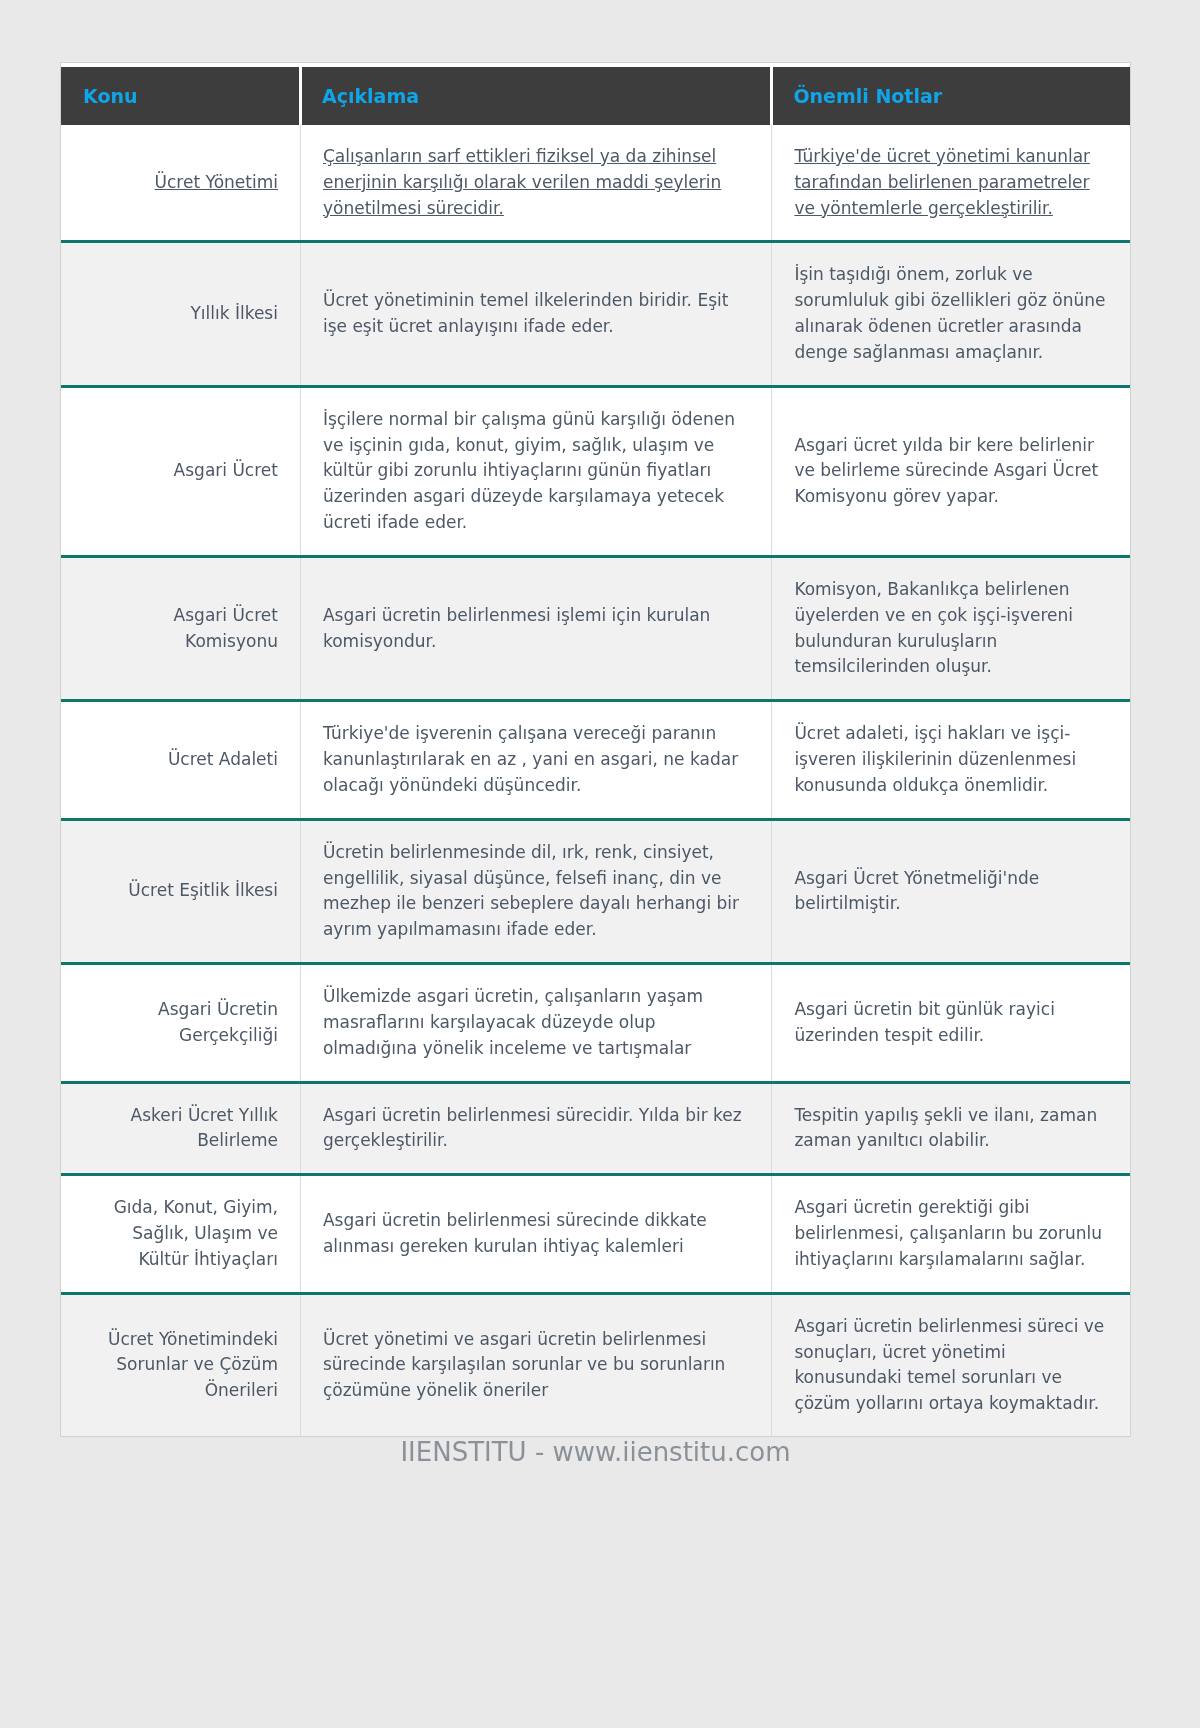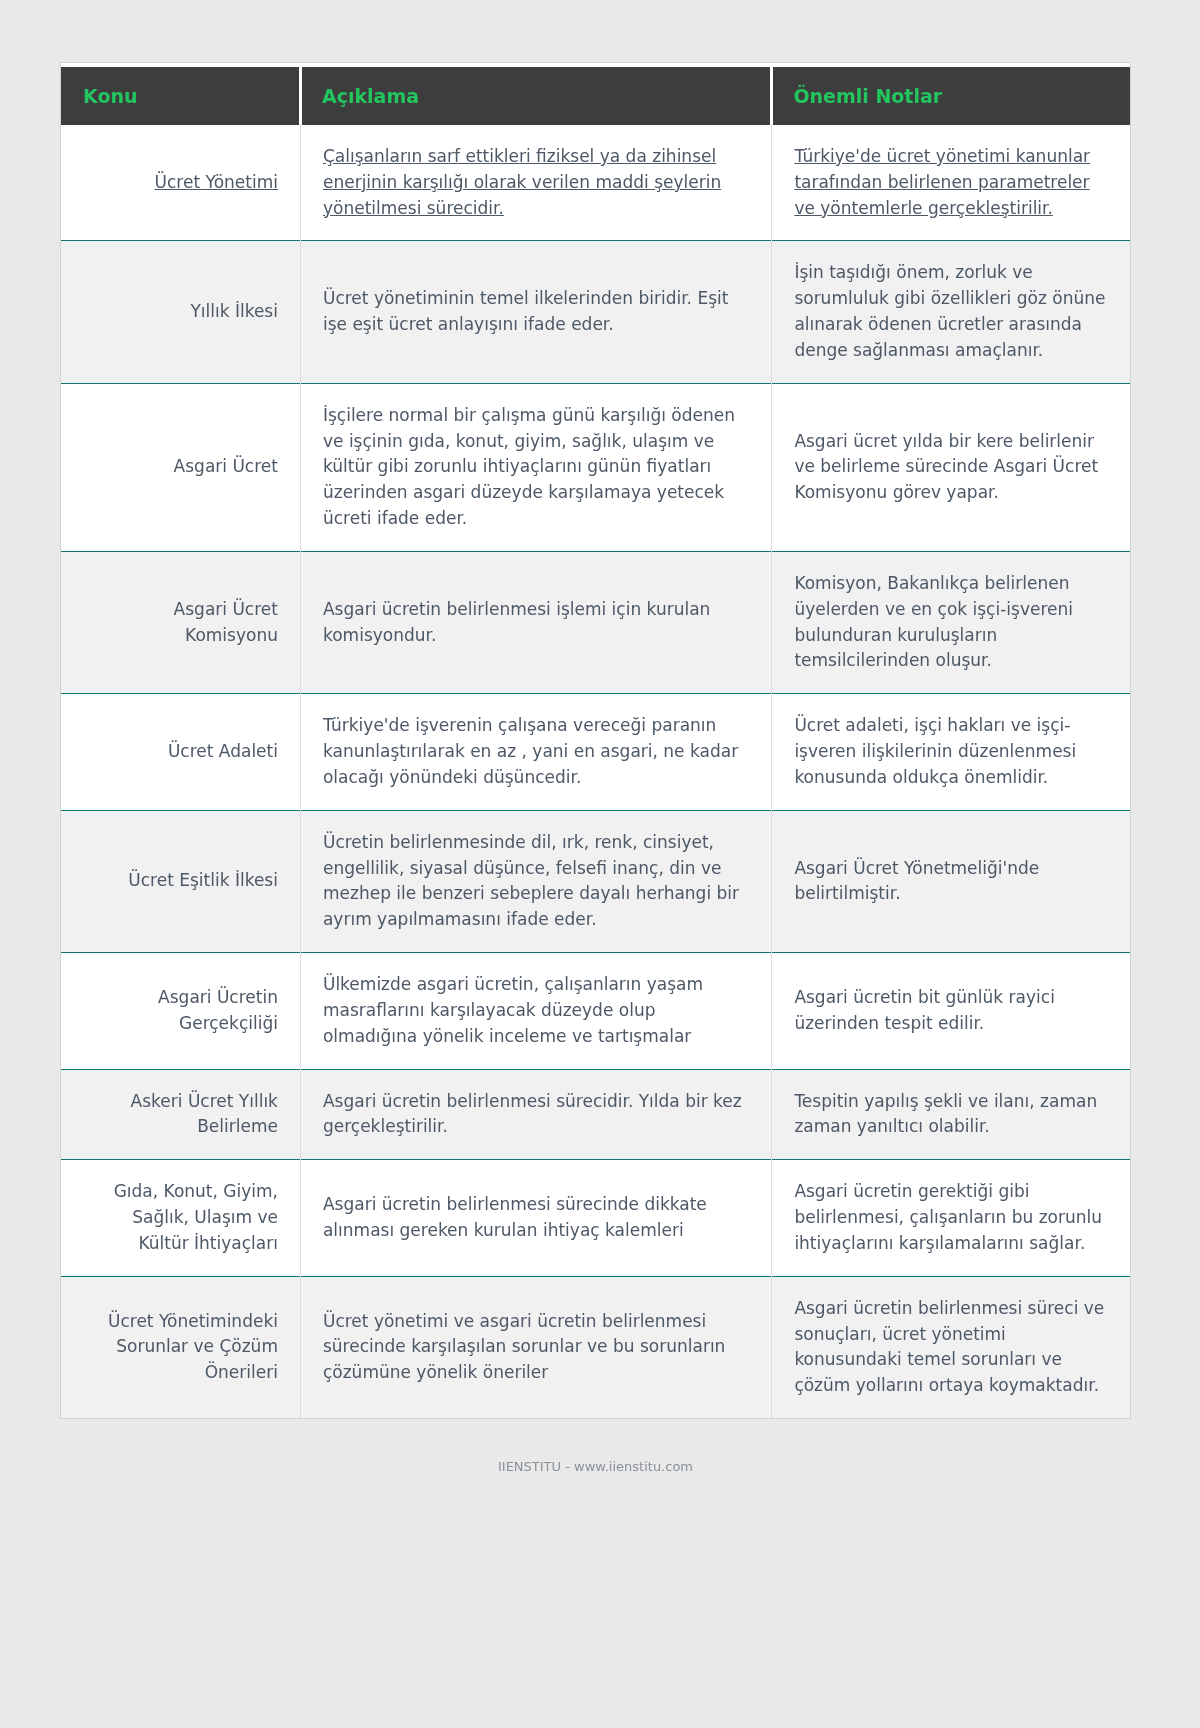--- a/index.html
+++ b/index.html
@@ -37,52 +37,51 @@
     border-collapse: collapse;
     table-layout: fixed;
   }
 
   .wage-table col.c1 { width: 22.4%; }
   .wage-table col.c2 { width: 44.1%; }
   .wage-table col.c3 { width: 33.5%; }
 
   .wage-table th {
     background: #3d3d3d;
-    color: #22c55e;
+    color: #0ea5e9;
     font-size: 19px;
     font-weight: bold;
     text-align: left;
     padding: 18px 20px;
     border-top: 4px solid #ffffff;
     border-left: 3px solid #ffffff;
   }
   .wage-table th:first-child { border-left: none; padding-left: 22px; }
 
   .wage-table td {
     padding: 19px 22px;
     vertical-align: middle;
     font-size: 17px;
     line-height: 1.52;
     color: #4d5866;
-    border-top: 1px solid #0f766e;
+    border-top: 3px solid #0f766e;
     border-left: 1px solid #dcdcdc;
   }
   .wage-table td:first-child { border-left: none; text-align: right; }
   .wage-table tr:first-child td { border-top: none; text-decoration: underline; }
 
   .wage-table tbody tr:nth-child(even) td { background: #f1f1f1; }
   .wage-table tbody tr:nth-child(odd) td { background: #ffffff; }
 
   .footer {
     text-align: center;
     width: 1071px;
     margin-left: 60px;
-    margin-top: 40px;
     color: #8a9199;
-    font-size: 13px;
+    font-size: 26px;
   }
 </style>
 </head>
 <body>
 
 <div class="card">
 
   <table class="wage-table">
     <colgroup>
       <col class="c1">

